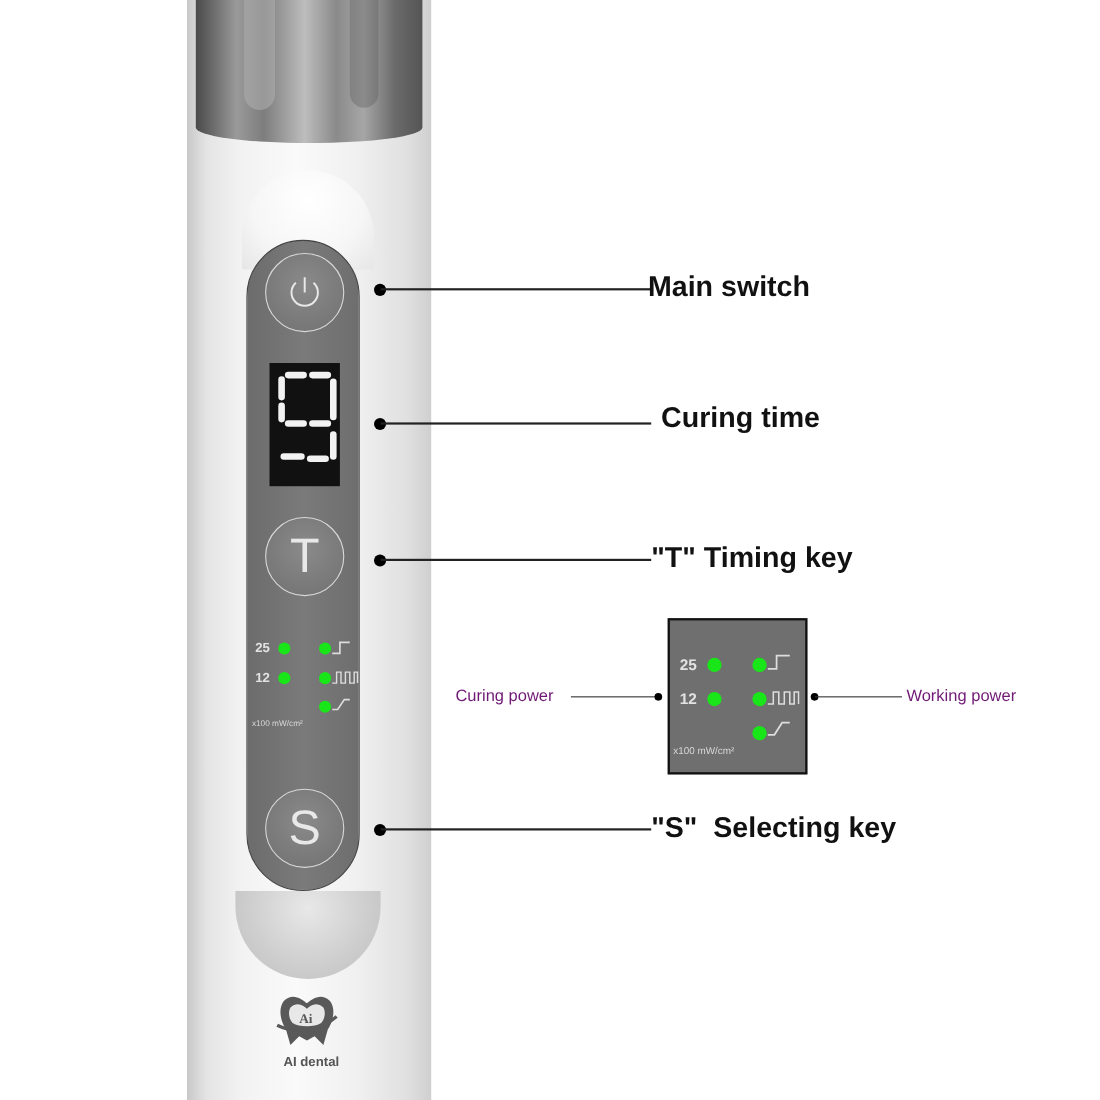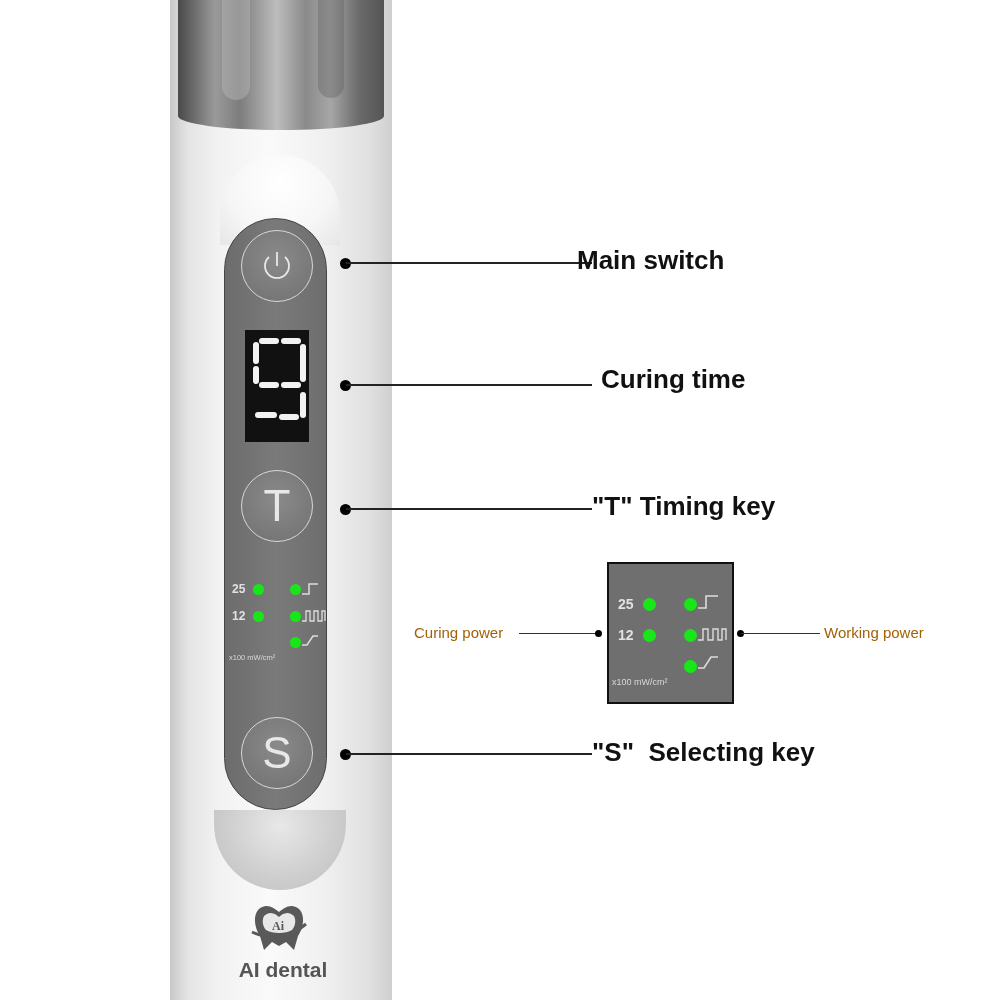--- a/index.html
+++ b/index.html
@@ -24,25 +24,25 @@
     display:flex; align-items:center; justify-content:center; font-size:44px; }
   .display { left:245px; top:330px; width:64px; height:112px; background:#111; }
   .seg { position:absolute; background:#f2f2f2; border-radius:4px; }
   .led { width:11px; height:11px; border-radius:50%; background:#19e619; position:absolute; }
   .plabel { position:absolute; color:#e2e2e2; font-size:12px;font-weight:bold; }
   .unit { position:absolute; color:#d8d8d8; font-size:7.5px;text-align:right; }
   
   .dot { width:11px; height:11px; border-radius:50%; background:#000; position:absolute; }
   .line { position:absolute; height:2px; background:#222; }
   .callout { position:absolute; font-size:26px; font-weight:bold; color:#111; white-space:pre; }
-  .small-callout { position:absolute; font-size:15px; color:#a16207; white-space:pre; }
+  .small-callout { position:absolute; font-size:15px; color:#701a75; white-space:pre; }
   .inset { left:607px; top:562px; width:127px; height:142px; background:#6f6f6f; border:2px solid #111; box-sizing:border-box; }
   .sdot { width:7px; height:7px; border-radius:50%; background:#000; position:absolute; }
   .sline { position:absolute; height:1.2px; background:#333; }
-  .logo-text { left:238px; top:958px; width:90px; text-align:center; font-size:21px; font-weight:bold; color:#555; position:absolute; }
+  .logo-text { left:238px; top:958px; width:90px; text-align:center; font-size:12px; font-weight:bold; color:#555; position:absolute; }
 </style>
 </head>
 <body>
 
 <div class="abs body-shell"></div>
 <div class="abs cap"></div>
 <div class="abs cap-hl1"></div>
 <div class="abs cap-hl2"></div>
 <div class="abs recess-top"></div>
 <div class="abs recess-bottom"></div>
@@ -102,21 +102,21 @@
 <svg class="abs" style="left:248px;top:902px;" width="62" height="50" viewBox="0 0 62 50">
   <path d="M10 8 C18 0 26 6 31 10 C36 6 44 0 52 8 C58 16 54 28 50 34 L46 48 L38 40 L31 44 L24 40 L16 48 L12 34 C8 28 4 16 10 8 Z" fill="#595959"></path>
   <path d="M16 14 C22 8 28 12 31 15 C34 12 40 8 46 14 C49 20 46 26 44 28 C38 32 24 32 18 28 C16 26 13 20 16 14 Z" fill="#e8e8e8"></path>
   <path d="M4 30 C20 38 42 36 58 22" fill="none" stroke="#595959" stroke-width="3"></path>
   <text x="24" y="28" font-size="12" font-weight="bold" fill="#595959" font-family="Liberation Serif, serif">Ai</text>
 </svg>
 <div class="logo-text">AI dental</div>
 
 <div class="dot" style="left:340px;top:258px;"></div>
 <div class="line" style="left:346px;top:262px;width:246px;"></div>
-<div class="callout" style="left:577px;top:245px;">Main switch</div>
+<div class="callout" style="left:589px;top:245px;">Main switch</div>
 
 <div class="dot" style="left:340px;top:380px;"></div>
 <div class="line" style="left:346px;top:384px;width:246px;"></div>
 <div class="callout" style="left:601px;top:364px;">Curing time</div>
 
 <div class="dot" style="left:340px;top:504px;"></div>
 <div class="line" style="left:346px;top:508px;width:246px;"></div>
 <div class="callout" style="left:592px;top:491px;">"T" Timing key</div>
 
 <div class="dot" style="left:340px;top:749px;"></div>

